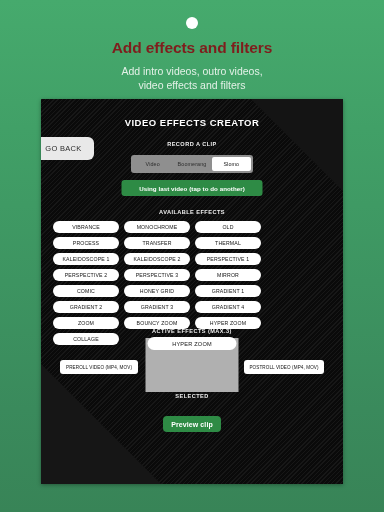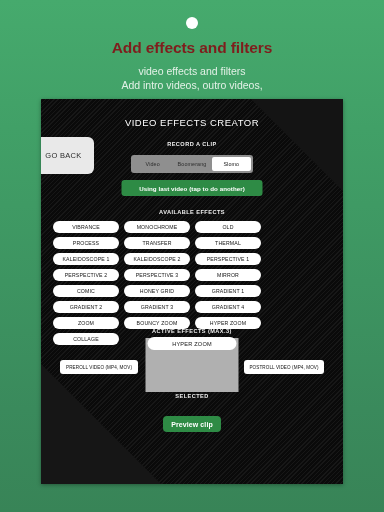--- a/index.html
+++ b/index.html
@@ -88,21 +88,21 @@
   }
 
   
   .app-title {
     position: absolute;
     left: 0; right: 0;
     top: 18px;
     text-align: center;
     color: #ffffff;
     font-size: 9.5px;
-    font-weight: normal;
+    font-weight: bold;
     letter-spacing: 0.5px;
   }
   .section-label {
     position: absolute;
     left: 0; right: 0;
     text-align: center;
     color: #f0f0f0;
     font-size: 5.6px;
     font-weight: bold;
     letter-spacing: 0.45px;
@@ -110,21 +110,21 @@
   .label-record { top: 42px; }
   .label-available { top: 110px; }
   .label-active { top: 229px; }
   .label-selected { top: 294px; color:#ededed; }
 
   .go-back {
     position: absolute;
     left: -9px;
     top: 38px;
     width: 62px;
-    height: 37px;
+    height: 23px;
     border-radius: 6px;
     background: #e9e9e9;
     color: #2b2b2b;
     font-size: 7.5px;
     letter-spacing: 0.3px;
     display: flex;
     align-items: center;
     justify-content: center;
     padding-left: 7px;
     box-sizing: border-box;
@@ -267,22 +267,22 @@
     letter-spacing: 0.1px;
   }
 </style>
 </head>
 <body>
 
 <div class="promo">
   <div class="page-dot"></div>
   <div class="promo-title">Add effects and filters</div>
   <div class="promo-sub">
+    <div>Add intro videos, outro videos,</div>
     <div>video effects and filters</div>
-    <div>Add intro videos, outro videos,</div>
   </div>
 </div>
 
 <div class="panel">
   <div class="panel-hatch"></div>
   <div class="panel-wedge-tr"></div>
   <div class="panel-wedge-bl"></div>
 
   <div class="panel-inner">
 

